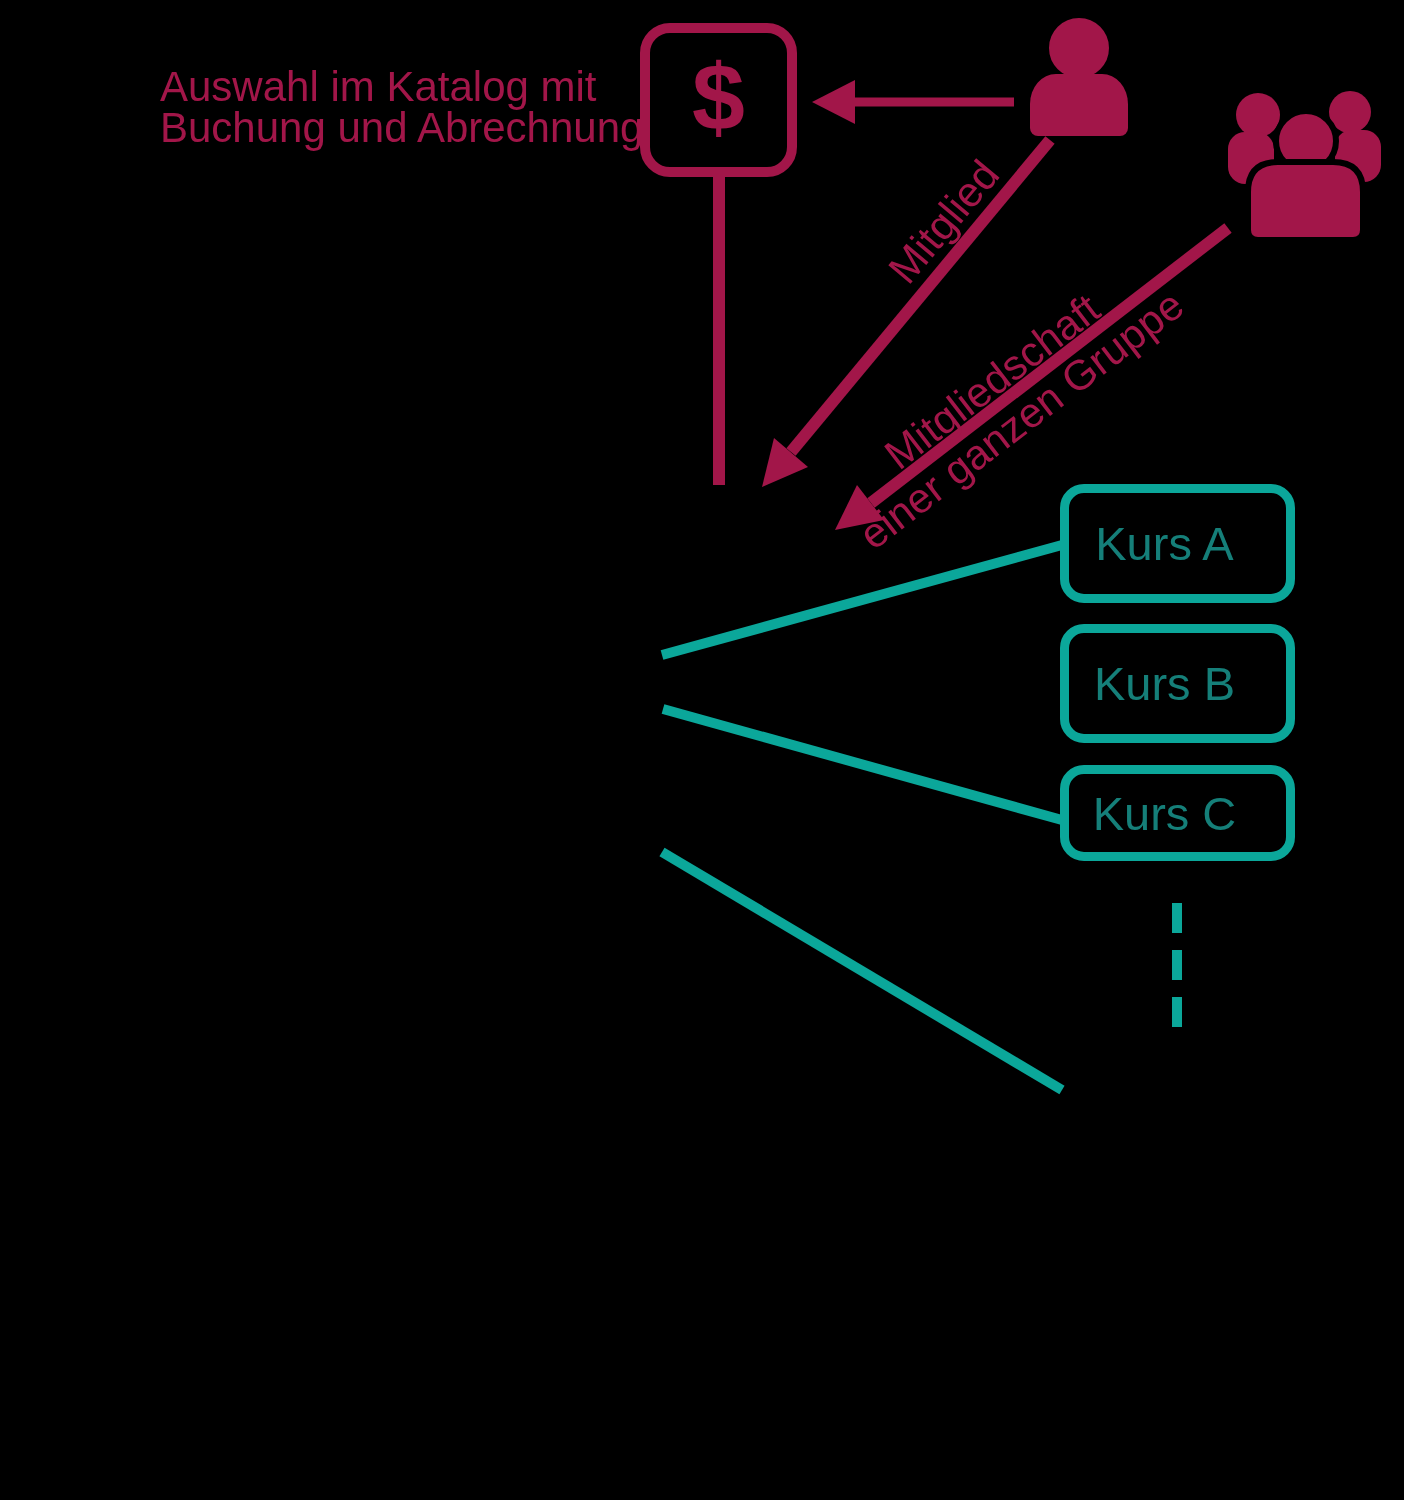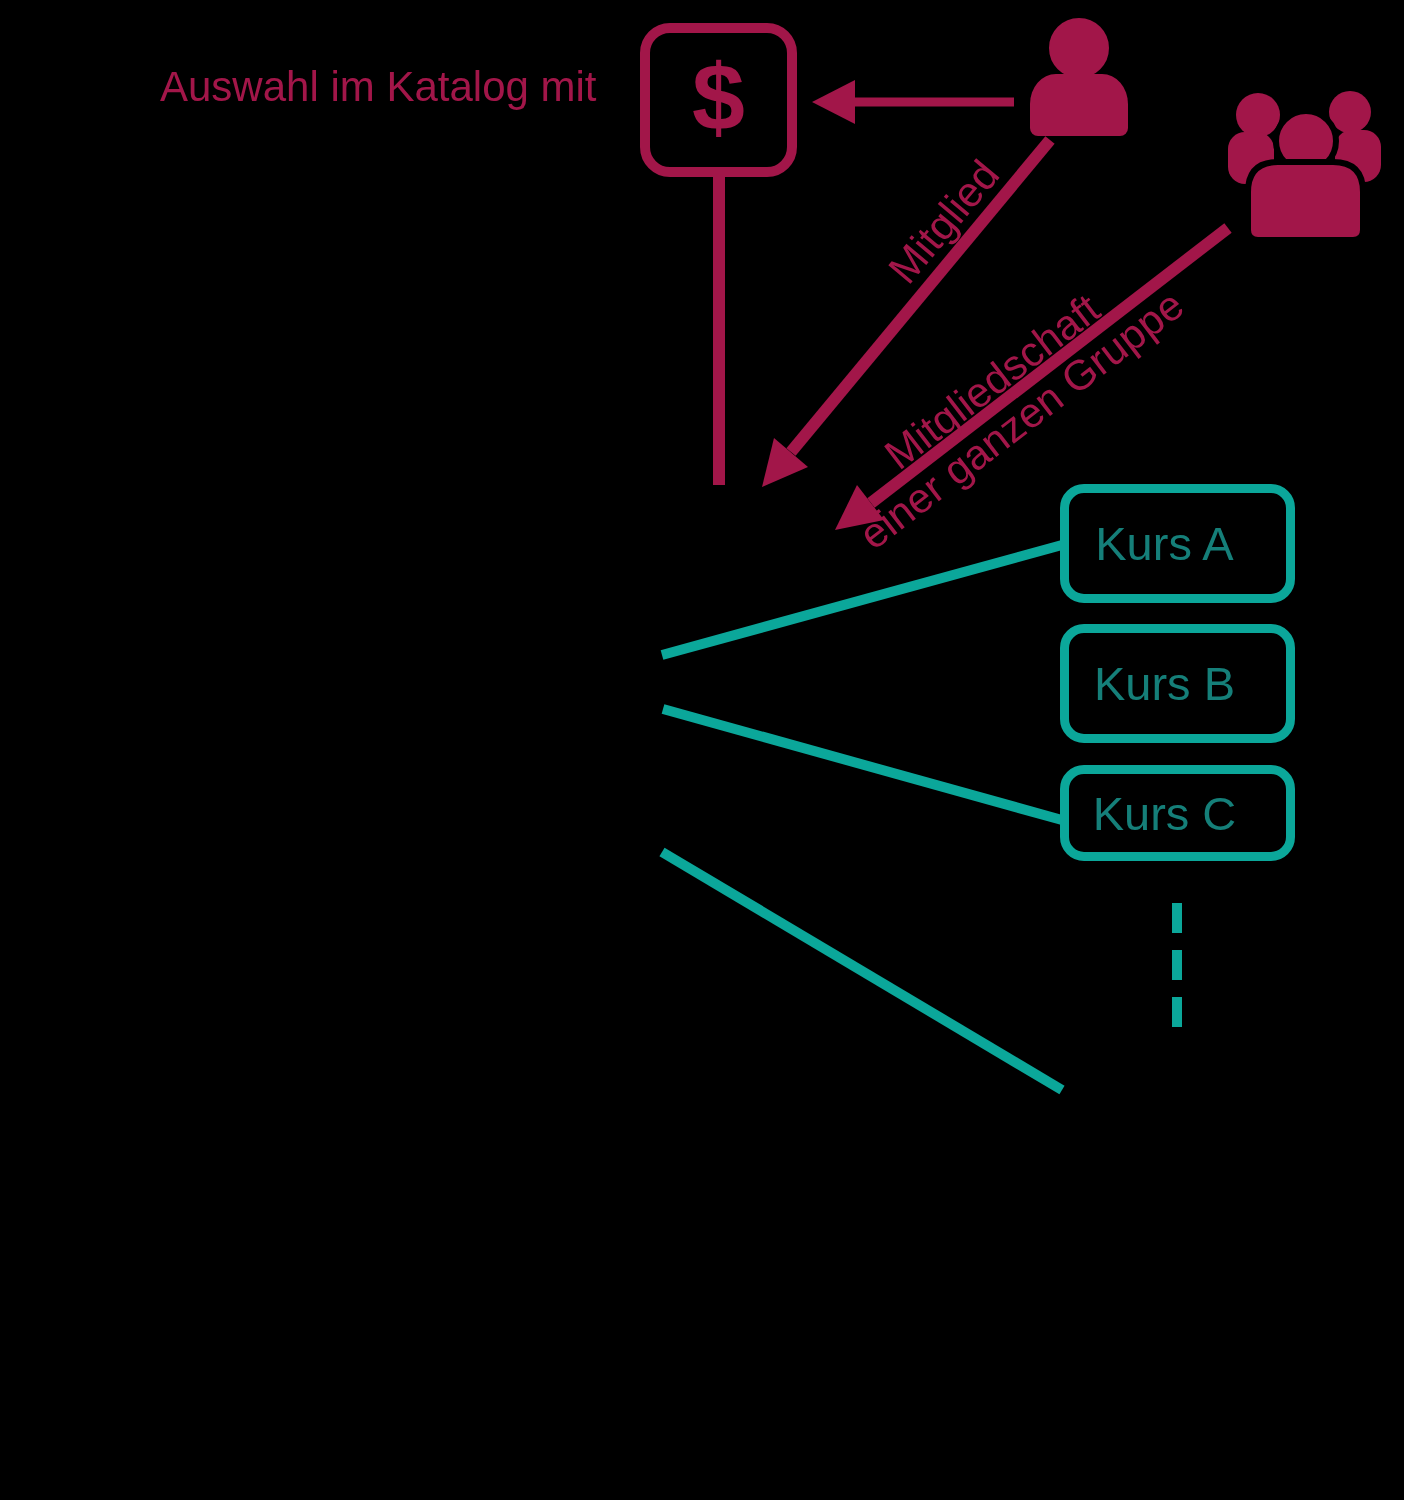--- a/index.html
+++ b/index.html
@@ -126,20 +126,21 @@
 
     <line class="edge-teal" x1="662" y1="655" x2="1062" y2="545" stroke-width="10"></line>
     <line class="edge-teal" x1="663" y1="709" x2="1062" y2="820" stroke-width="10"></line>
     <line class="edge-teal" x1="662" y1="852" x2="1062" y2="1090" stroke-width="10"></line>
 
     <line class="edge-teal" x1="1177" y1="903" x2="1177" y2="1028" stroke-width="10" stroke-dasharray="30 17"></line>
   </svg>
 
   <div class="annotation">
     <div>Auswahl im Katalog mit</div>
+    <div>Buchung und Abrechnung</div>
   </div>
 
   <div class="dollar-box">
     <span class="glyph">$</span>
   </div>
 
   <div class="person">
     <div class="head"></div>
     <div class="body"></div>
   </div>

